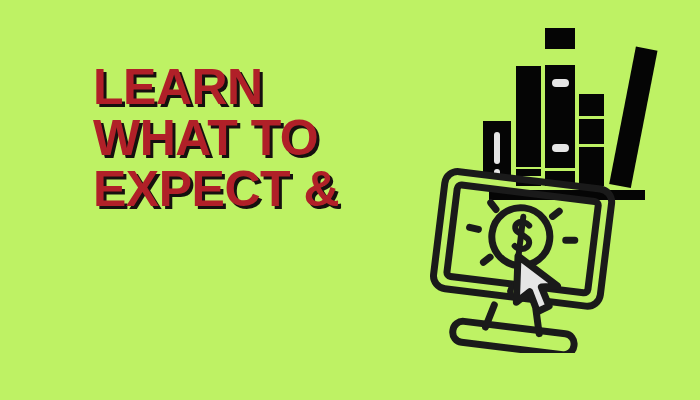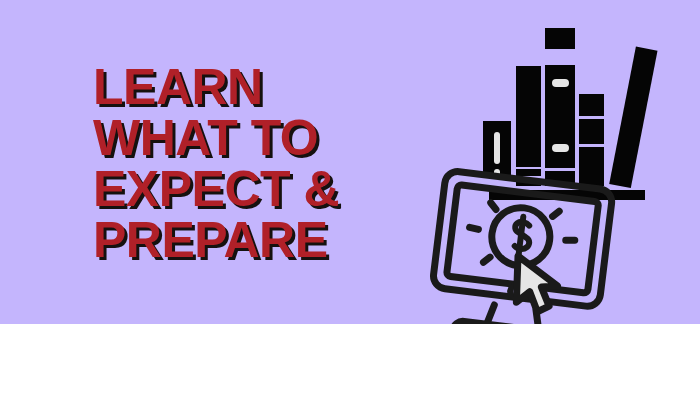--- a/index.html
+++ b/index.html
@@ -3,22 +3,22 @@
 <meta charset="utf-8">
 <style>
   html, body {
     margin: 0;
     padding: 0;
     background: #ffffff;
   }
   #canvas {
     position: relative;
     width: 700px;
-    height: 324px;
-    background: #c4b5fd;
+    height: 400px;
+    background: #bef264;
     overflow: hidden;
     font-family: "Liberation Sans", sans-serif;
   }
 
   
   #headline {
     position: absolute;
     left: 93px;
     top: 62px;
     width: 300px;
@@ -59,21 +59,20 @@
 </style>
 </head>
 <body>
 
 <div id="canvas">
 
   <div id="headline">
     <div class="headline-line">LEARN</div>
     <div class="headline-line">WHAT TO</div>
     <div class="headline-line">EXPECT &amp;</div>
-    <div class="headline-line">PREPARE</div>
   </div>
 
   <div id="books">
 
     <div class="bk" style="left:0px; top:93px; width:28px; height:56px;"></div>
     <div class="bk-lbl" style="left:11px; top:104px; width:6px; height:32px;"></div>
     <div class="bk-lbl" style="left:11px; top:141px; width:6px; height:9px;"></div>
 
     <div class="bk" style="left:33px; top:38px; width:25px; height:101px;"></div>
 

